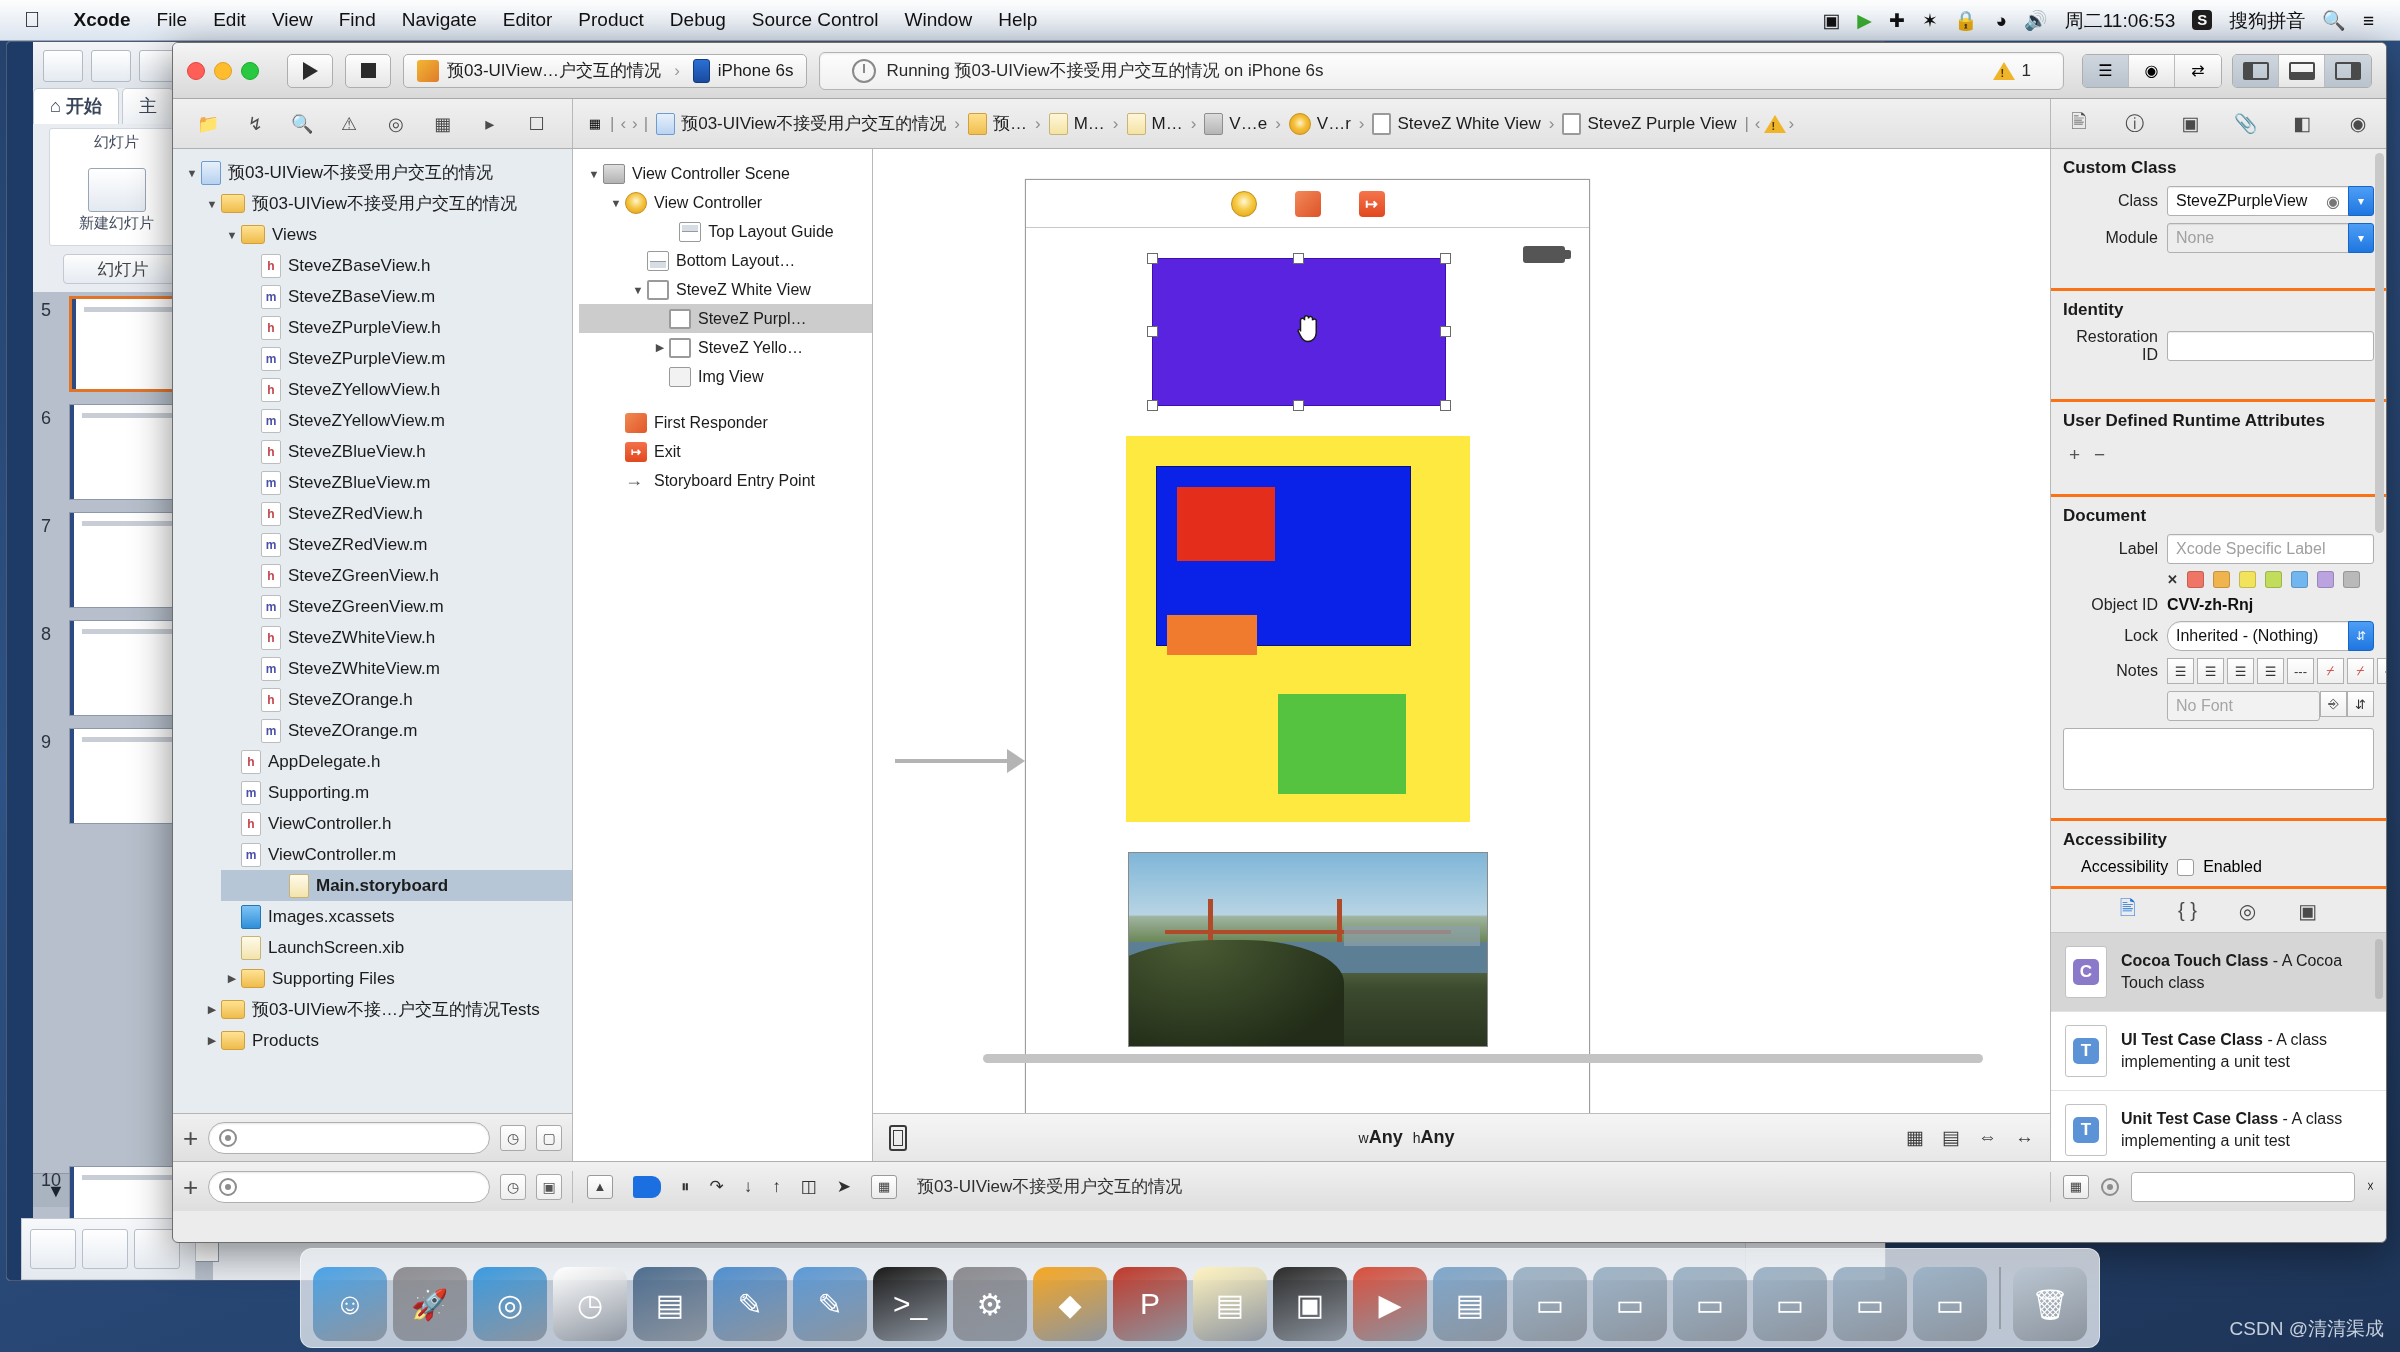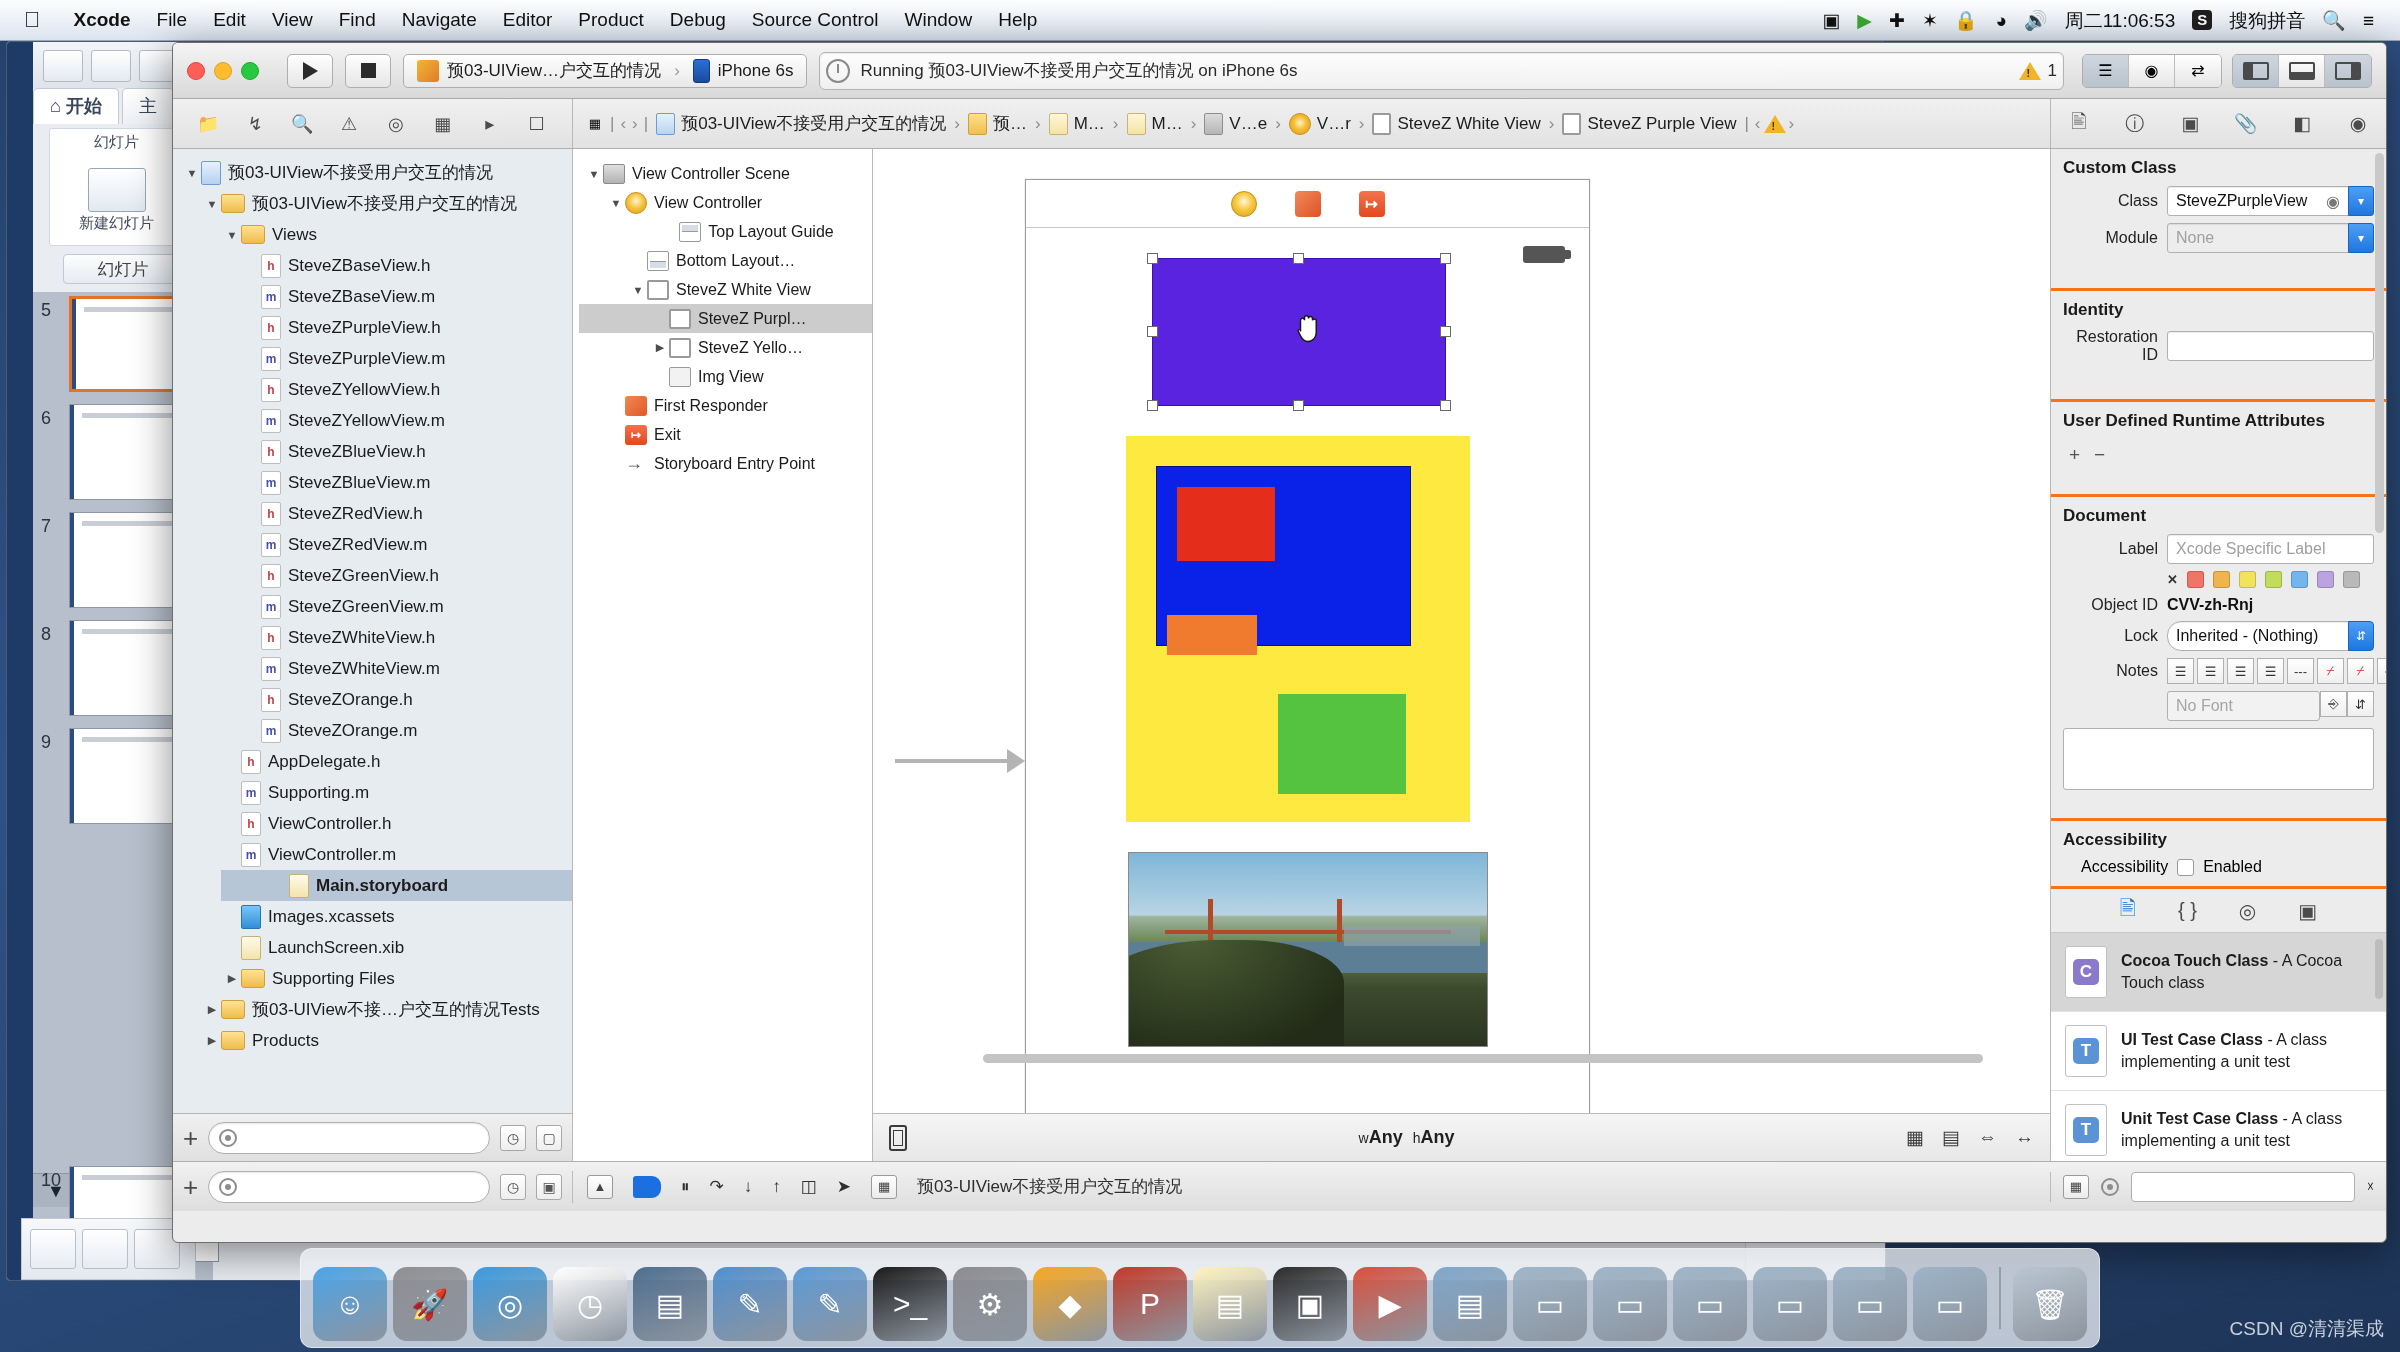--- a/index.html
+++ b/index.html
@@ -141,21 +141,21 @@
   .scheme .seg { display:flex; align-items:center; gap:8px; padding:0 13px; white-space:nowrap; }
   .scheme .sep { color:#9a9a9a; font-size:17px; }
   .sc-ico {
     width:22px; height:22px; border-radius:3px;
     background:linear-gradient(135deg,#f2b733,#e07b2a); display:inline-block;
   }
   .dev-ico { width:17px; height:24px; border-radius:3px; background:linear-gradient(#2b6fd6,#1a4b9e); border:1px solid #123b7e; display:inline-block;}
   .status-field {
     flex:1; height:38px; border:1px solid #b4b4b4; border-radius:6px;
     background:linear-gradient(#fdfdfd,#f0f0f0);
-    display:flex; align-items:center; padding:0 6px; font-size:17px; color:#2a2a2a; gap:10px;
+    display:flex; align-items:center; padding:0 32px; font-size:17px; color:#2a2a2a; gap:10px;
     box-shadow:inset 0 1px 2px rgba(0,0,0,.08);
   }
   .status-field .warn { margin-left:auto; display:flex; align-items:center; gap:7px; }
   .tri-warn {
     width:0;height:0;border-left:11px solid transparent;border-right:11px solid transparent;
     border-bottom:18px solid #f0b429; position:relative;
   }
   .tri-warn::after { content:"!"; position:absolute; left:-3px; top:5px; font-size:11px; font-weight:bold; color:#4a3400; }
   .act-clock { width:24px;height:24px;border:2px solid #8a8a8a;border-radius:50%; display:inline-block; position:relative;}
   .act-clock::after{content:"";position:absolute;left:9px;top:3px;width:2px;height:9px;background:#8a8a8a;}
@@ -827,21 +827,21 @@
             <div class="orow" style="padding-left: 72px;">
               <span class="tw">▶</span>
               <span class="oicon oi-view"></span>
               <span>SteveZ Yello…</span>
             </div>
             <div class="orow" style="padding-left: 72px;">
               <span class="tw empty"></span>
               <span class="oicon oi-img"></span>
               <span>Img View</span>
             </div>
-            <div class="orow" style="padding-left: 28px;">
+            <div class="orow" style="padding-left: 28px; margin-top: 17px;">
               <span class="tw empty"></span>
               <span class="oicon oi-fr"></span>
               <span>First Responder</span>
             </div>
             <div class="orow" style="padding-left: 28px;">
               <span class="tw empty"></span>
               <span class="oicon oi-exit">↦</span>
               <span>Exit</span>
             </div>
             <div class="orow" style="padding-left: 28px;">

